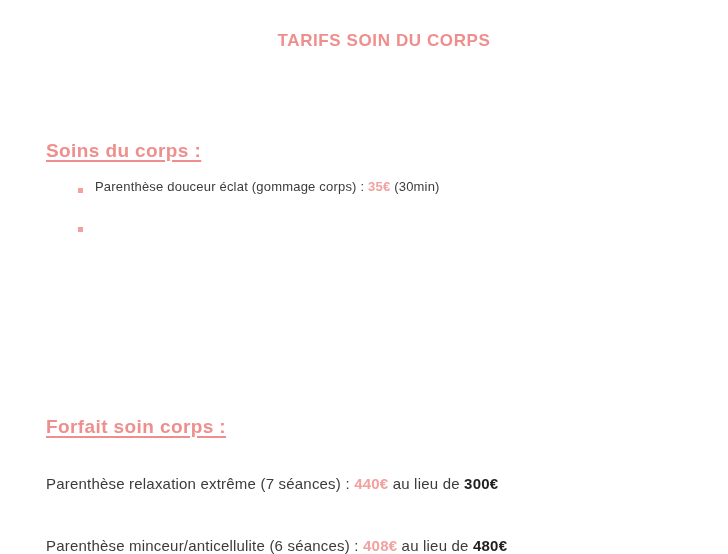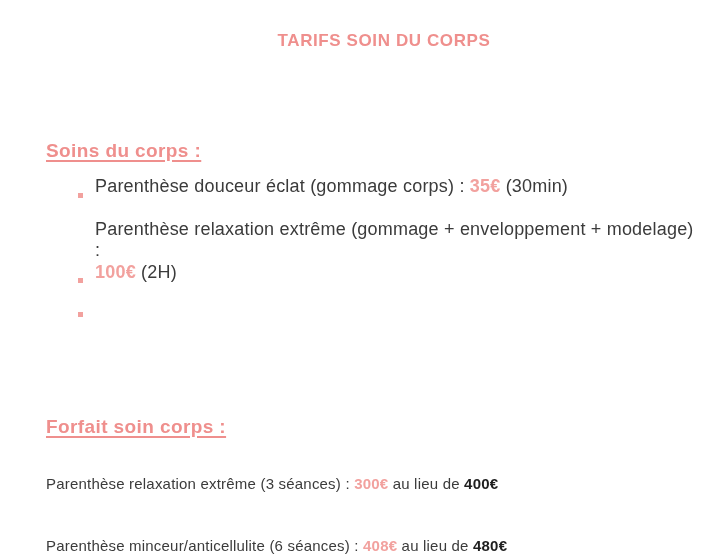--- a/index.html
+++ b/index.html
@@ -48,23 +48,23 @@
     position: absolute;
     top: 176px;
     left: 78px;
     width: 620px;
     margin: 0;
     padding: 0;
     list-style: none;
   }
   .bullet-item {
     display: flex;
-    align-items: flex-end;
+    align-items: center;
     margin: 0 0 21px 0;
-    font-size: 18px;
+    font-size: 13px;
     line-height: 21.5px;
     letter-spacing: 0.2px;
   }
   .bullet-marker {
     flex: 0 0 auto;
     width: 5px;
     height: 5px;
     margin: 8px 12px 0 0;
     background: var(--price-pink, #f2a19e);
   }
@@ -104,31 +104,26 @@
   <h2 class="section-heading heading-soins">Soins du corps :</h2>
 
   <ul class="bullet-list">
 
     <li class="bullet-item">
       <span class="bullet-marker"></span>
       <span class="item-text"><span>Parenthèse douceur éclat (gommage corps) : </span><span class="price">35€</span><span> (30min)</span></span>
     </li>
 
 
-    <li class="bullet-item">
-      <span class="bullet-marker"></span>
-      <span class="item-text"><span>Parenthèse relaxation extrême (gommage + enveloppement + modelage) :
-</span><span class="price">100€</span><span> (2H)</span></span>
-    </li>
 
     <li class="bullet-item">
       <span class="bullet-marker"></span>
     </li>
 
   </ul>
 
   <h2 class="section-heading heading-forfait">Forfait soin corps :</h2>
 
-  <p class="forfait-line forfait-line-1"><span>Parenthèse relaxation extrême (3 séances) : </span><span class="price">300€</span><span> au lieu de </span><span class="old-price">400€</span></p>
+  <p class="forfait-line forfait-line-1"><span>Parenthèse relaxation extrême (7 séances) : </span><span class="price">440€</span><span> au lieu de </span><span class="old-price">300€</span></p>
 
   <p class="forfait-line forfait-line-2"><span>Parenthèse minceur/anticellulite (6 séances) : </span><span class="price">408€</span><span> au lieu de </span><span class="old-price">480€</span></p>
 
 </div>
 
 </body></html>

